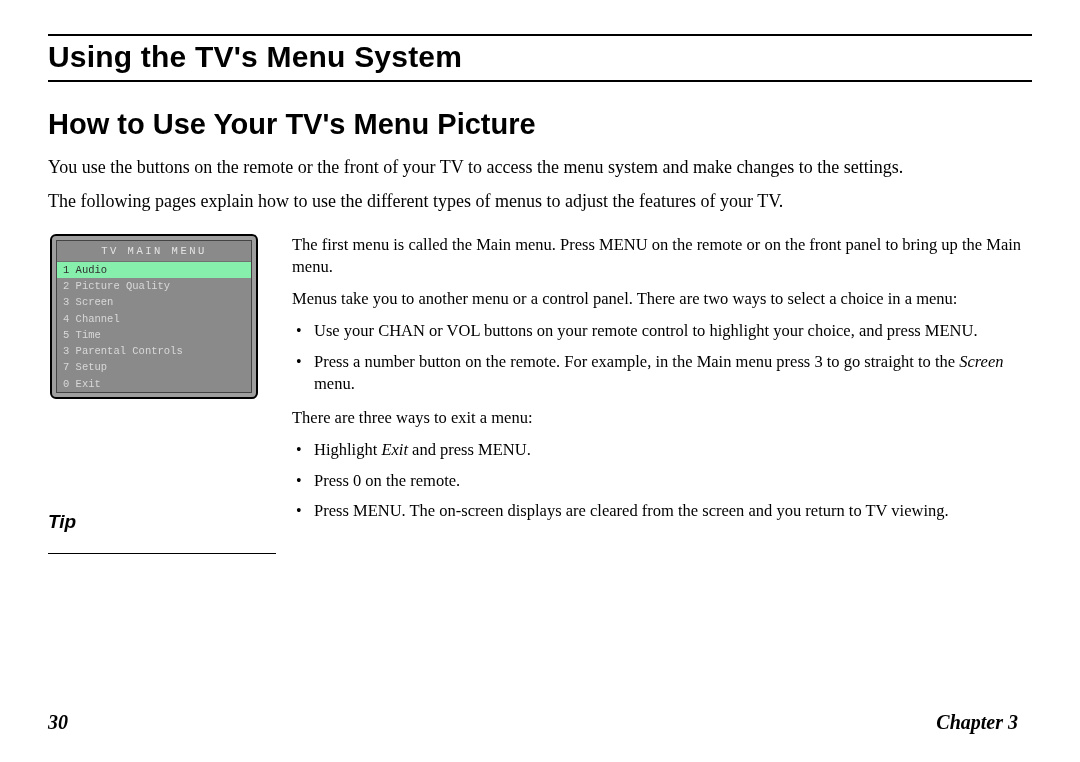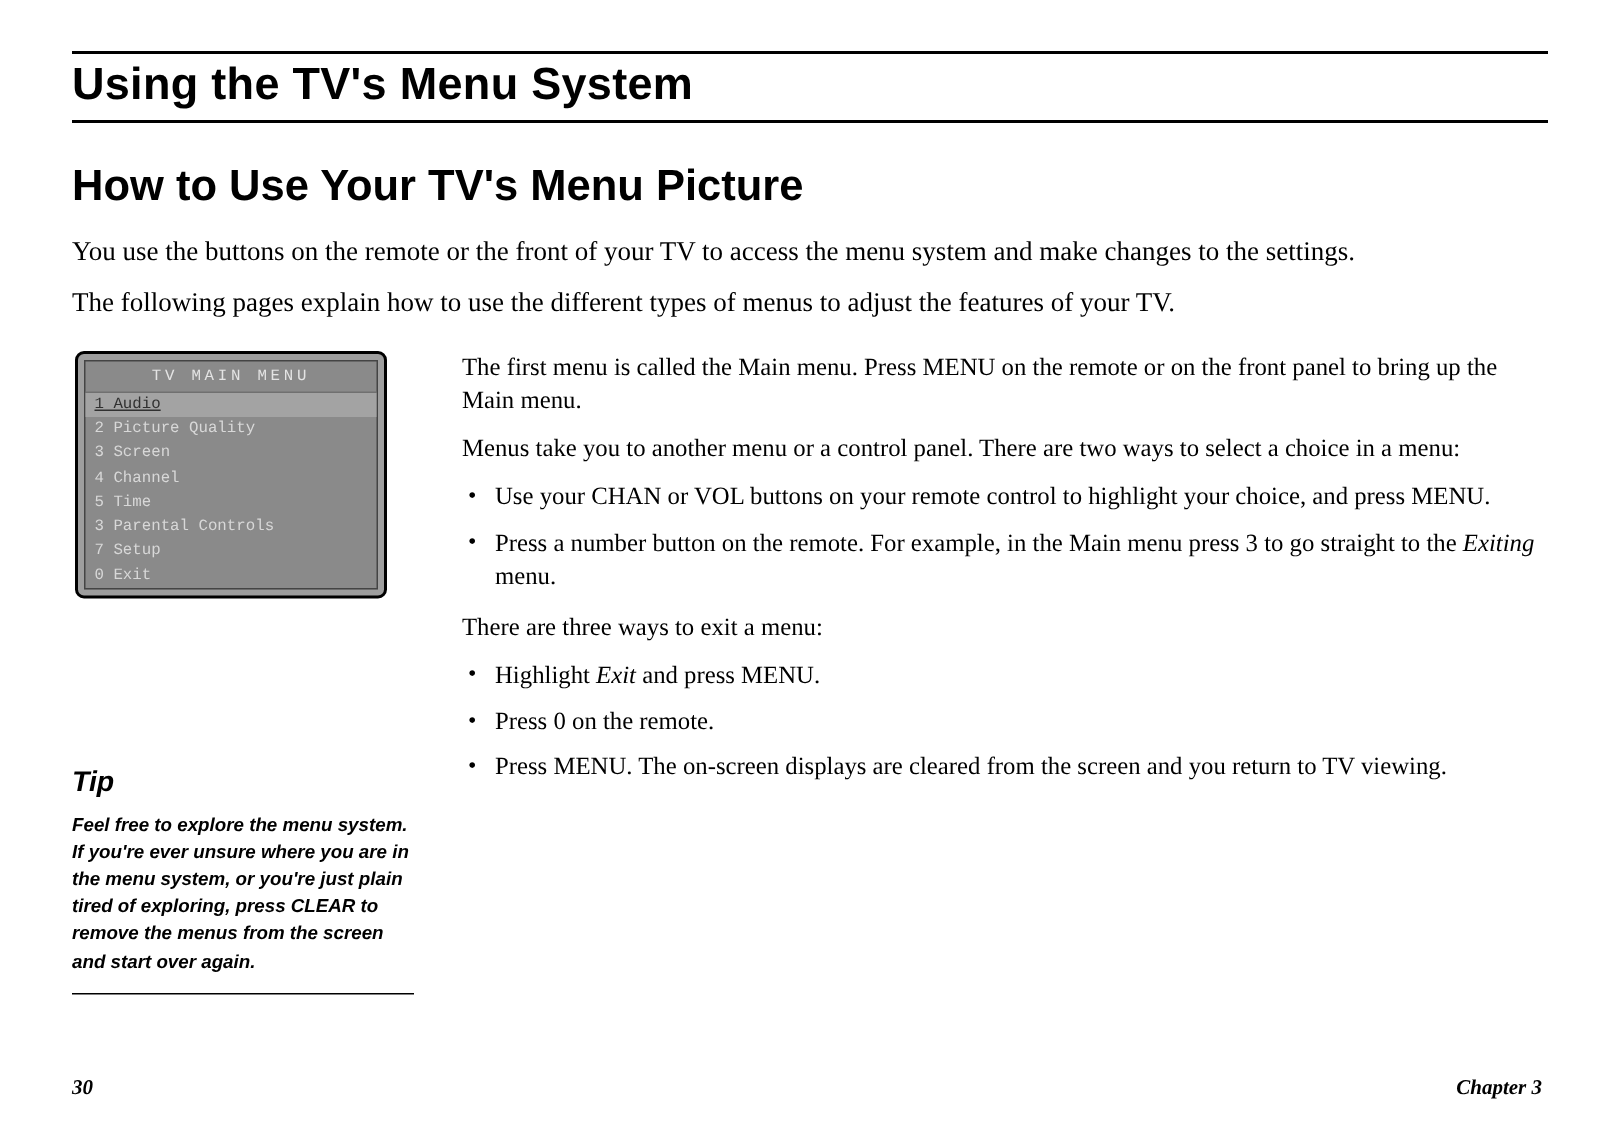--- a/index.html
+++ b/index.html
@@ -31,21 +31,21 @@
     margin-bottom: 14px;
   }
   .intro-text {
     font-size: 18px;
     line-height: 1.35;
     margin-bottom: 10px;
     max-width: 920px;
   }
   .content-row {
     display: flex;
-    gap: 24px;
+    gap: 8px;
     margin-top: 20px;
   }
   .left-col {
     width: 236px;
     flex-shrink: 0;
   }
   .right-col {
     flex: 1;
   }
   .tv-menu {
@@ -70,23 +70,22 @@
     letter-spacing: 2.5px;
     padding: 2px 0;
     border-bottom: 1px solid #707070;
     color: #e4e4e4;
   }
   .tv-menu-item {
     padding: 0 6px;
     white-space: pre;
   }
   .tv-menu-item.sel {
-    background: #a3a3a3;
+    background: #86efac;
     color: #303030;
-    text-decoration: underline;
   }
   .sub-heading {
     font-family: Arial, Helvetica, sans-serif;
     font-weight: 700;
     font-size: 24px;
     margin-bottom: 8px;
   }
   .body-text {
     font-size: 16.5px;
     line-height: 1.35;
@@ -133,27 +132,27 @@
     font-family: Arial, Helvetica, sans-serif;
     font-style: italic;
     font-weight: 600;
     font-size: 12.5px;
     line-height: 1.45;
   }
   .footer {
     position: absolute;
     bottom: 28px;
     left: 48px;
-    right: 52px;
+    right: 62px;
     display: flex;
     justify-content: space-between;
     font-family: Georgia, serif;
     font-style: italic;
     font-weight: 700;
-    font-size: 14px;
+    font-size: 20px;
   }
   em.ital { font-style: italic; }
 </style>
 </head>
 <body>
 
 <div class="header-bar">
   <div class="header-title">Using the TV's Menu System</div>
 </div>
 
@@ -174,31 +173,30 @@
         <div class="tv-menu-item">4 Channel</div>
         <div class="tv-menu-item">5 Time</div>
         <div class="tv-menu-item">3 Parental Controls</div>
         <div class="tv-menu-item">7 Setup</div>
         <div class="tv-menu-item">0 Exit</div>
       </div>
     </div>
 
     <div class="tip-block">
       <div class="tip-title">Tip</div>
-      <div class="tip-body">Feel free to explore the menu system. If you're ever unsure where you are in the menu system, or you're just plain tired of exploring, press CLEAR to remove the menus from the screen and start over again.</div>
     </div>
 
   </div>
 
   <div class="right-col">
     <p class="body-text">The first menu is called the Main menu. Press MENU on the remote or on the front panel to bring up the Main menu.</p>
     <p class="body-text">Menus take you to another menu or a control panel. There are two ways to select a choice in a menu:</p>
     <ul class="bullets">
       <li>Use your CHAN or VOL buttons on your remote control to highlight your choice, and press MENU.</li>
-      <li>Press a number button on the remote. For example, in the Main menu press 3 to go straight to the <em class="ital">Exiting</em> menu.</li>
+      <li>Press a number button on the remote. For example, in the Main menu press 3 to go straight to the <em class="ital">Screen</em> menu.</li>
     </ul>
 
     <p class="body-text">There are three ways to exit a menu:</p>
     <ul class="bullets">
       <li>Highlight <em class="ital">Exit</em> and press MENU.</li>
       <li>Press 0 on the remote.</li>
       <li>Press MENU. The on-screen displays are cleared from the screen and you return to TV viewing.</li>
     </ul>
   </div>
 </div>

